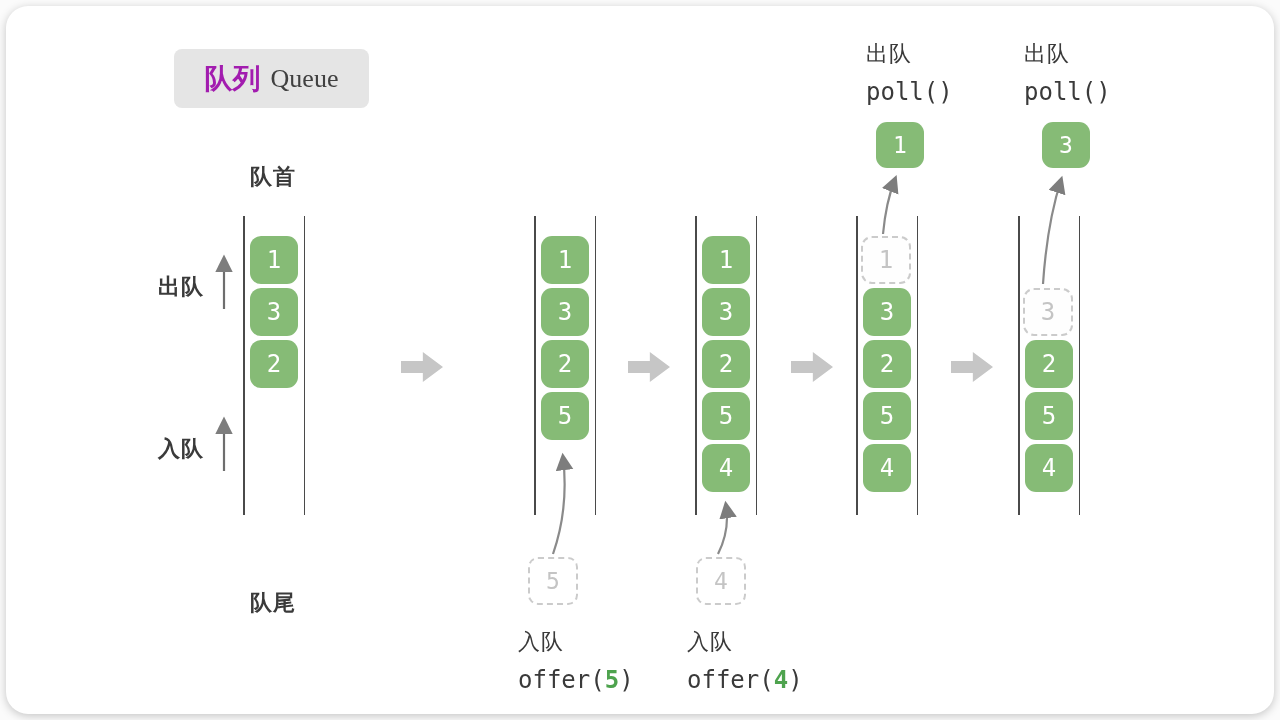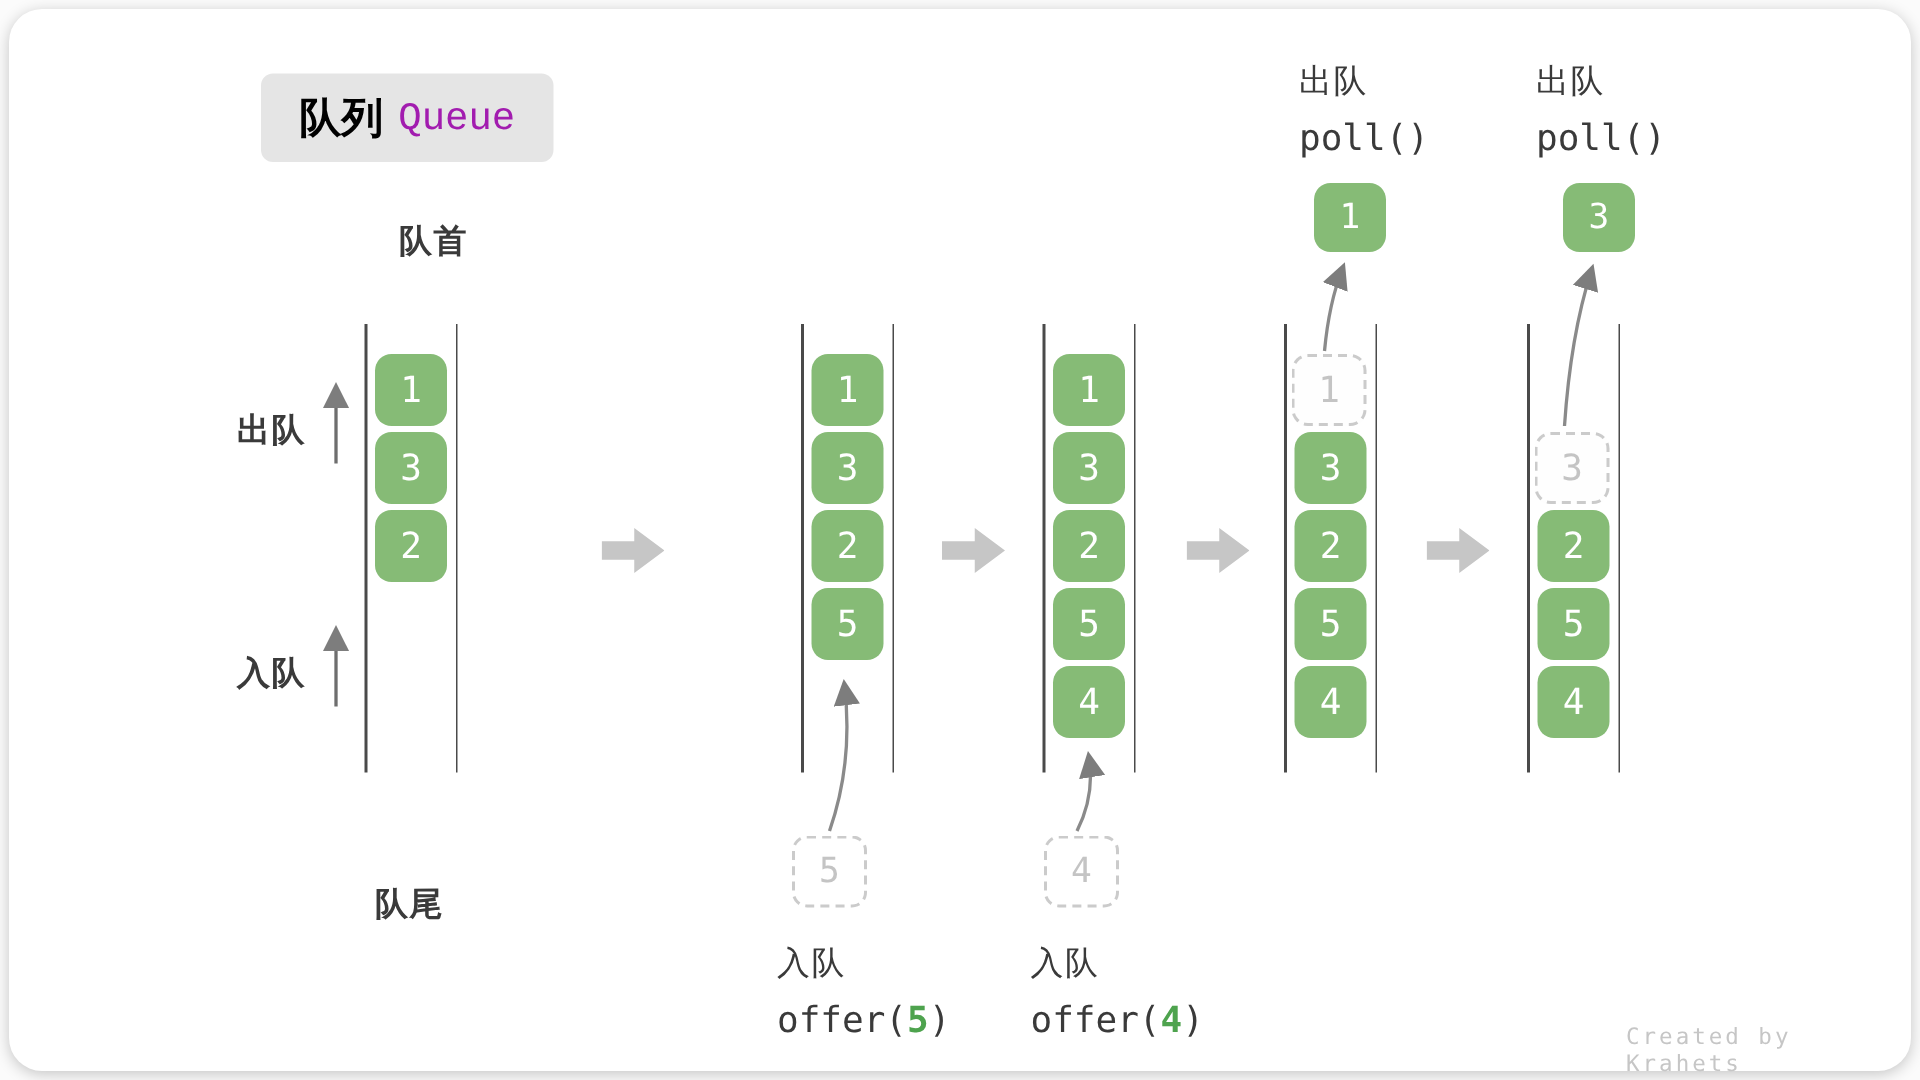--- a/index.html
+++ b/index.html
@@ -3,22 +3,22 @@
 <meta charset="utf-8">
 <style>
   html,body{margin:0;padding:0;background:#ffffff;}
   .canvas{position:relative;width:1280px;height:720px;background:#fbfbfb;overflow:hidden;
           font-family:"Liberation Sans",sans-serif;}
   .card{position:absolute;left:6px;top:6px;right:6px;bottom:6px;background:#ffffff;
         border-radius:22px;box-shadow:0 2px 10px rgba(0,0,0,0.22);}
   
   .title-box{position:absolute;left:168px;top:43px;width:195px;height:59px;background:#e5e5e5;
              border-radius:8px;display:flex;align-items:center;justify-content:center;gap:10px;}
-  .title-zh{font-size:28px;font-weight:700;color:#000000;}
-  .title-en{font-family:Liberation Mono, monospace;font-size:26px;color:#a21caf;}
+  .title-zh{font-size:28px;font-weight:700;color:#a21caf;}
+  .title-en{font-family:Liberation Serif, serif;font-size:26px;color:#404040;}
   
   .zh-label{position:absolute;font-size:22px;font-weight:700;color:#3a3a3a;letter-spacing:1px;}
   
   .queue{position:absolute;top:210px;width:62px;height:299px;}
   .qline{position:absolute;top:0;width:1.5px;height:299px;background:#4a4a4a;}
   .qline.l{left:0;} .qline.r{right:0;}
   .cell{position:absolute;left:7px;width:48px;height:48px;border-radius:11px;background:#86BB76;
         display:flex;align-items:center;justify-content:center;color:#ffffff;
         font-family:"DejaVu Sans Mono",monospace;font-size:24px;}
   .cell.ghost{background:#fefefe;border:2px dashed #cbcbcb;color:#c4c4c4;
@@ -46,21 +46,21 @@
 <body>
 
 <div class="canvas">
   <div class="card">
 
     <div class="title-box">
       <span class="title-zh">队列</span>
       <span class="title-en">Queue</span>
     </div>
 
-    <div class="zh-label" style="left:244px;top:140px;margin-left:16px;">队首</div>
+    <div class="zh-label" style="left:244px;top:156px;">队首</div>
     <div class="zh-label" style="left:244px;top:538px;margin-top:44px;">队尾</div>
     <div class="zh-label" style="left:152px;top:266px;">出队</div>
     <div class="zh-label" style="left:152px;top:428px;">入队</div>
 
     <div class="queue" style="left:237px;">
       <div class="qline l"></div>
       <div class="qline r"></div>
       <div class="cell" style="top:20px;">1</div>
       <div class="cell" style="top:72px;">3</div>
       <div class="cell" style="top:124px;">2</div>
@@ -139,15 +139,14 @@
         </marker>
       </defs>
       <line x1="218" y1="303" x2="218" y2="253" stroke="#6e6e6e" stroke-width="2.2" marker-end="url(#ah)"></line>
       <line x1="218" y1="465" x2="218" y2="415" stroke="#6e6e6e" stroke-width="2.2" marker-end="url(#ah)"></line>
       <path d="M 547 548 Q 563 502 557 451" fill="none" stroke="#8a8a8a" stroke-width="2.2" marker-end="url(#ah)"></path>
       <path d="M 712 548 Q 724 524 720 499" fill="none" stroke="#8a8a8a" stroke-width="2.2" marker-end="url(#ah)"></path>
       <path d="M 877 228 Q 880 196 889 173" fill="none" stroke="#8a8a8a" stroke-width="2.2" marker-end="url(#ah)"></path>
       <path d="M 1037 278 Q 1041 218 1055 174" fill="none" stroke="#8a8a8a" stroke-width="2.2" marker-end="url(#ah)"></path>
     </svg>
 
-    <div class="watermark">Created by Krahets</div>
   </div>
 </div>
 
 </body></html>

